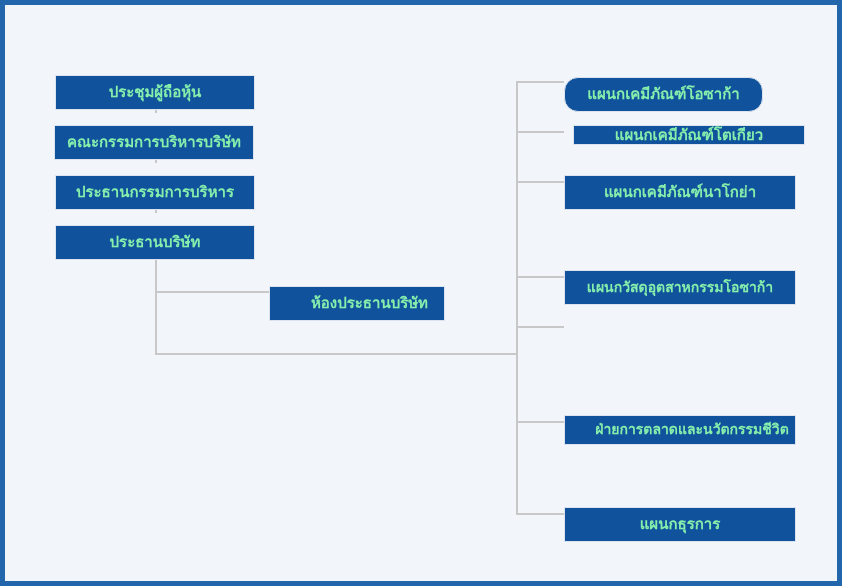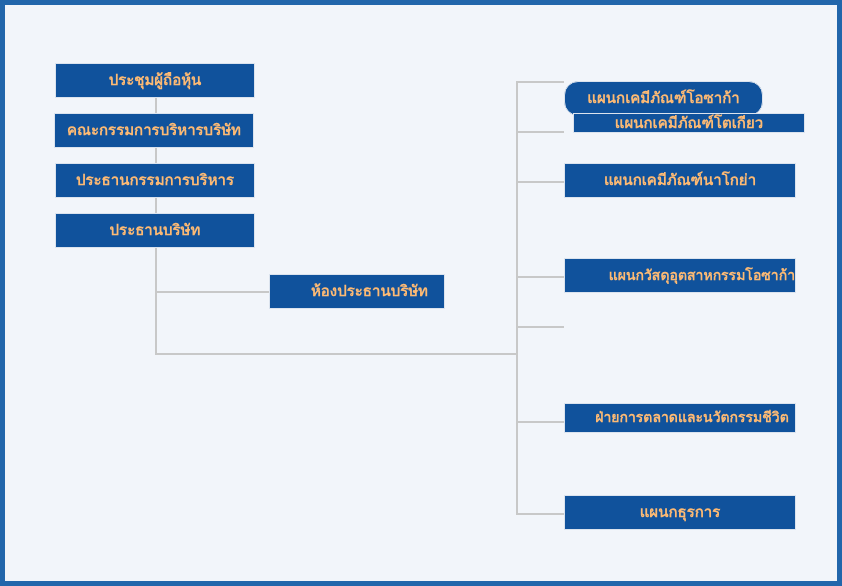--- a/index.html
+++ b/index.html
@@ -21,31 +21,32 @@
     box-sizing: border-box;
     border: 5px solid #2266ab;
     background: #f2f5fa;
     overflow: hidden;
   }
   .org-box {
     position: absolute;
     box-sizing: border-box;
     background: #10529c;
     border: 1px solid #dbe3ee;
-    color: #fdba74;
+    color: #86efac;
     display: flex;
     align-items: center;
     justify-content: center;
     text-align: center;
     font-size: 15px;
     font-weight: bold;
     line-height: 1.1;
     letter-spacing: 0px;
     white-space: nowrap;
     z-index: 3;
+    margin-top: 12px;
   }
   .org-box.tight {
     font-size: 14px;
   }
   .connector {
     position: absolute;
     background: #c8c8c8;
     z-index: 1;
   }
   .v-line { width: 2px; }
@@ -87,33 +88,33 @@
   </div>
 
   <div class="org-box" style="left:50px; top:208px; width:200px; height:35px;">
     <span>ประธานบริษัท</span>
   </div>
 
   <div class="org-box" style="left:264px; top:269px; width:176px; height:35px;padding-left:25px;">
     <span>ห้องประธานบริษัท</span>
   </div>
 
-  <div class="org-box" style="left:559px; top:76px; width:199px; height:35px;border-radius:14px;">
+  <div class="org-box" style="left:559px; top:60px; width:199px; height:35px;border-radius:14px;">
     <span>แผนกเคมีภัณฑ์โอซาก้า</span>
   </div>
 
   <div class="org-box" style="left:568px; top:108px; width:232px; height:20px;">
     <span>แผนกเคมีภัณฑ์โตเกียว</span>
   </div>
 
   <div class="org-box" style="left:559px; top:158px; width:232px; height:35px;">
     <span>แผนกเคมีภัณฑ์นาโกย่า</span>
   </div>
 
-  <div class="org-box tight" style="left:559px; top:253px; width:232px; height:35px;justify-content:flex-end;">
+  <div class="org-box tight" style="left:559px; top:253px; width:232px; height:35px;">
     <span>แผนกวัสดุอุตสาหกรรมโอซาก้า</span>
   </div>
 
 
   <div class="org-box tight" style="left:559px; top:398px; width:232px; height:30px;padding-left:24px;">
     <span>ฝ่ายการตลาดและนวัตกรรมชีวิต</span>
   </div>
 
   <div class="org-box" style="left:559px; top:490px; width:232px; height:35px;">
     <span>แผนกธุรการ</span>

